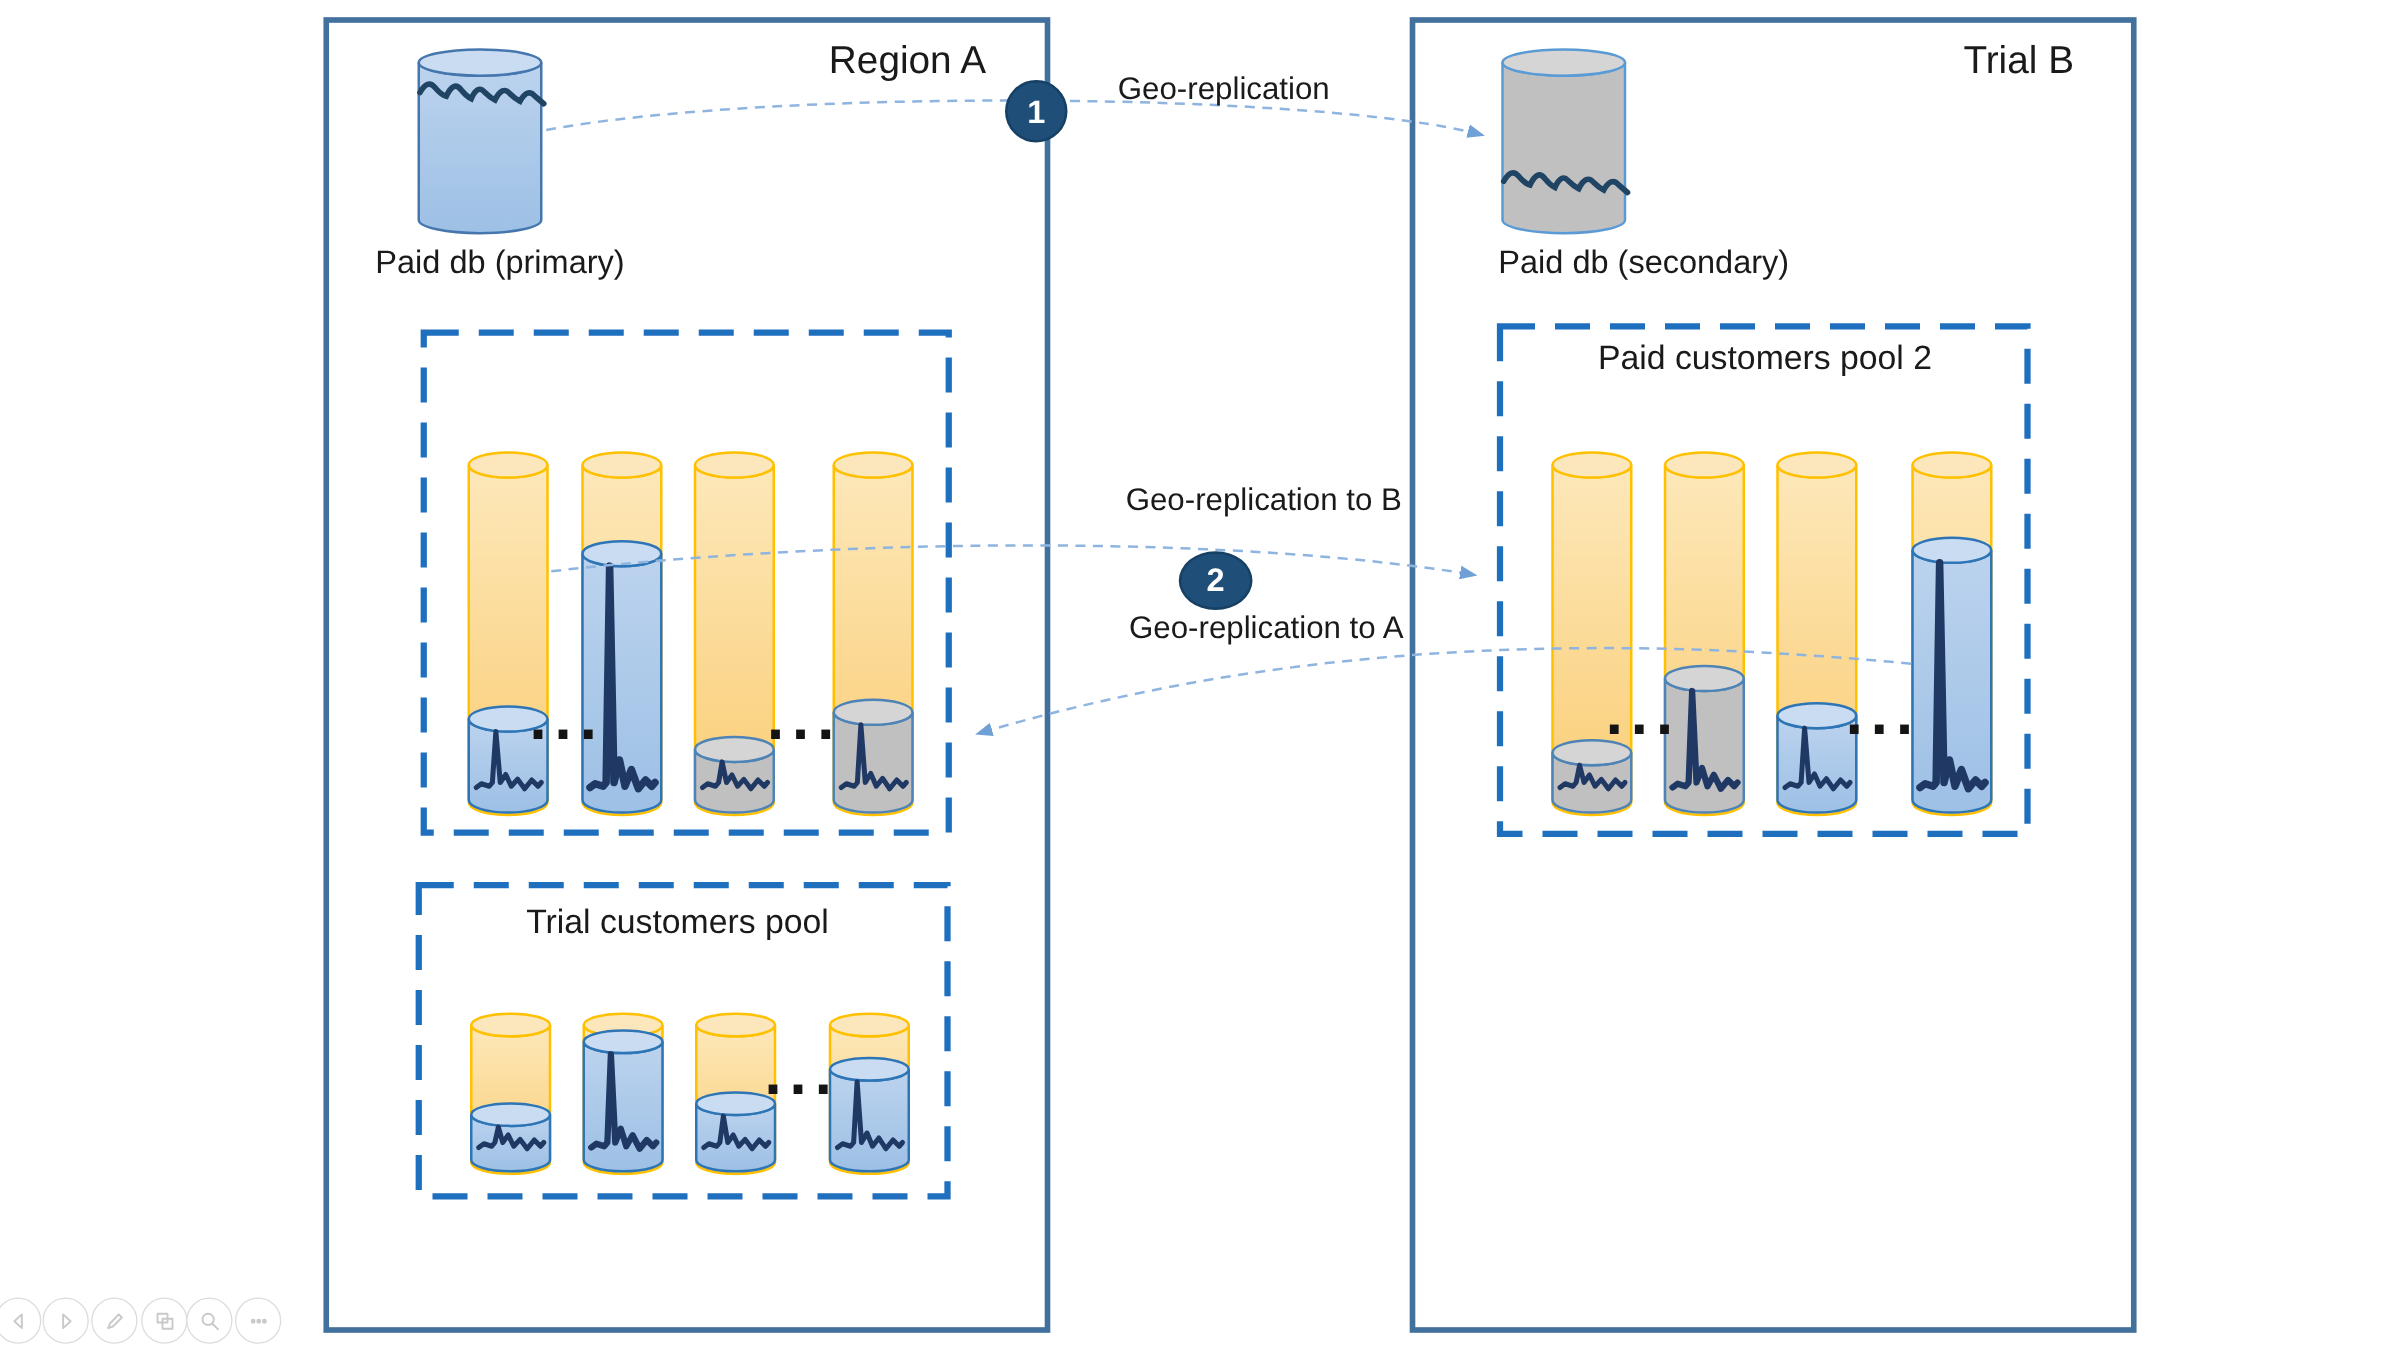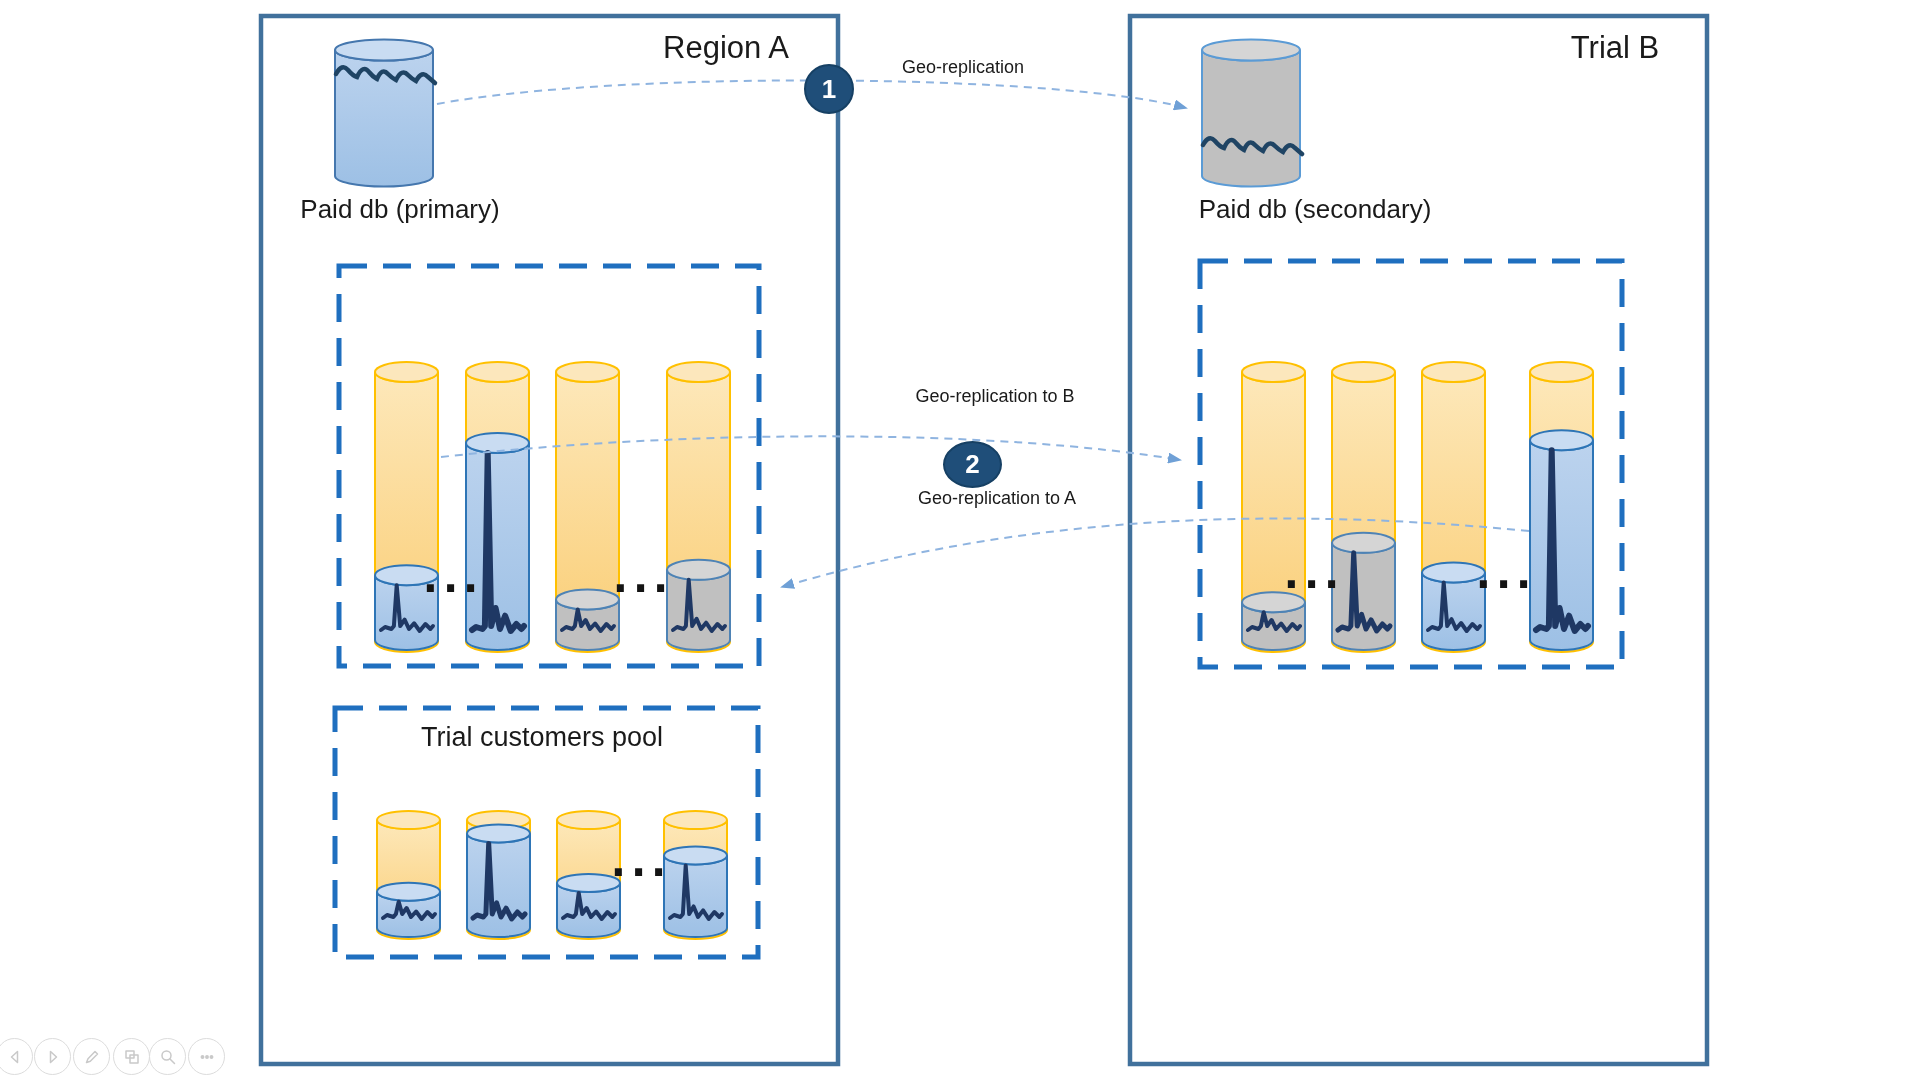--- a/index.html
+++ b/index.html
@@ -3,21 +3,21 @@
 <meta charset="utf-8">
 <style>
   html,body{margin:0;padding:0;background:#fff;}
   #stage{position:relative;width:1915px;height:1077px;background:#fff;overflow:hidden;
          font-family:"Liberation Sans",sans-serif;color:#1a1a1a;}
   #diagram{position:absolute;left:0;top:0;}
   .label{position:absolute;transform:translateX(-50%);white-space:nowrap;color:#1a1a1a;}
   .region-title{font-size:31px;}
   .pool-title{font-size:27px;}
   .mgmt-label{font-size:26px;}
-  .geo-label{font-size:18px;}
+  .geo-label{font-size:25px;margin-left:16px;}
   .badge{position:absolute;display:flex;align-items:center;justify-content:center;
          border-radius:50%;color:var(--badge-text,#fff);background:var(--badge,#1F4E79);
          border:2px solid #164064;font-weight:700;font-size:26px;}
   #badge-1{left:804px;top:64px;width:46px;height:46px;}
   #badge-2{left:943px;top:441px;width:55px;height:43px;}
   .dots{position:absolute;transform:translateX(-50%);font-weight:700;font-size:40px;
         letter-spacing:5px;color:#141414;line-height:1;font-family:"DejaVu Sans",sans-serif;}
   .tool{position:absolute;width:37px;height:37px;border-radius:50%;border:1.5px solid #dcdcdc;
         background:#fff;display:flex;align-items:center;justify-content:center;box-sizing:border-box;}
   .tool svg{stroke:#c9c9c9;fill:none;stroke-width:1.5;stroke-linecap:round;stroke-linejoin:round;}
@@ -125,20 +125,21 @@
   <div class="label geo-label" style="left:963px;top:57px">Geo-replication</div>
   <div class="badge" id="badge-1">1</div>
 
   <div class="label geo-label" style="left:995px;top:386px">Geo-replication to B</div>
   <div class="badge" id="badge-2">2</div>
   <div class="label geo-label" style="left:997px;top:488px">Geo-replication to A</div>
 
   <div class="label mgmt-label" style="left:400px;top:194px">Paid db (primary)</div>
   <div class="label mgmt-label" style="left:1315px;top:194px">Paid db (secondary)</div>
 
+  <div class="label pool-title" style="left:1412px;top:271px">Paid customers pool 2</div>
   <div class="label pool-title" style="left:542px;top:722px">Trial customers pool</div>
 
   <div class="dots" style="left:453px;top:558px">...</div>
   <div class="dots" style="left:643px;top:558px">...</div>
   <div class="dots" style="left:1314px;top:554px">...</div>
   <div class="dots" style="left:1506px;top:554px">...</div>
   <div class="dots" style="left:641px;top:842px">...</div>
 
   <div class="tool" style="left:-4px;top:1038px">
     <svg width="22" height="22" viewBox="0 0 22 22">

